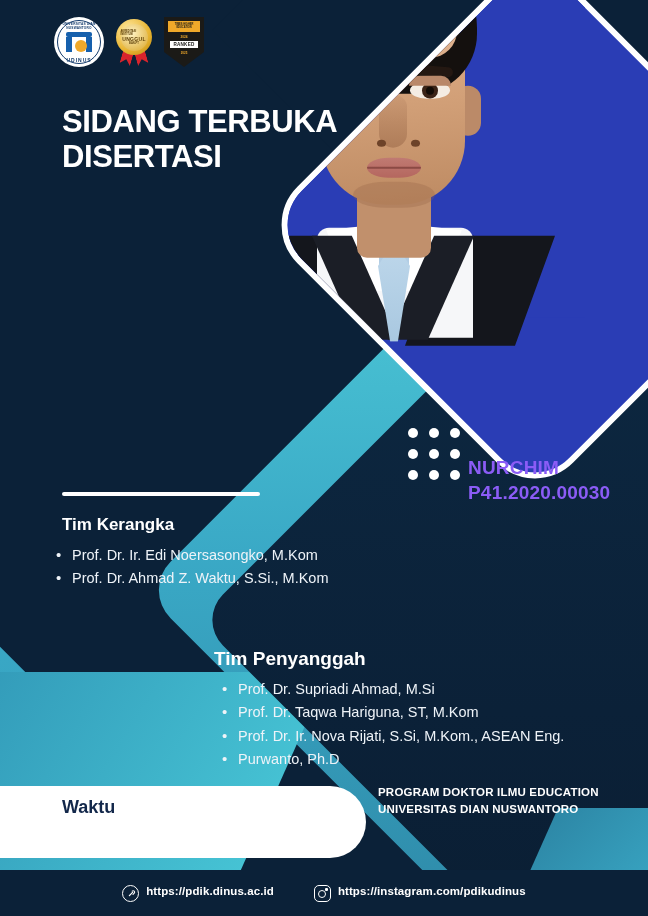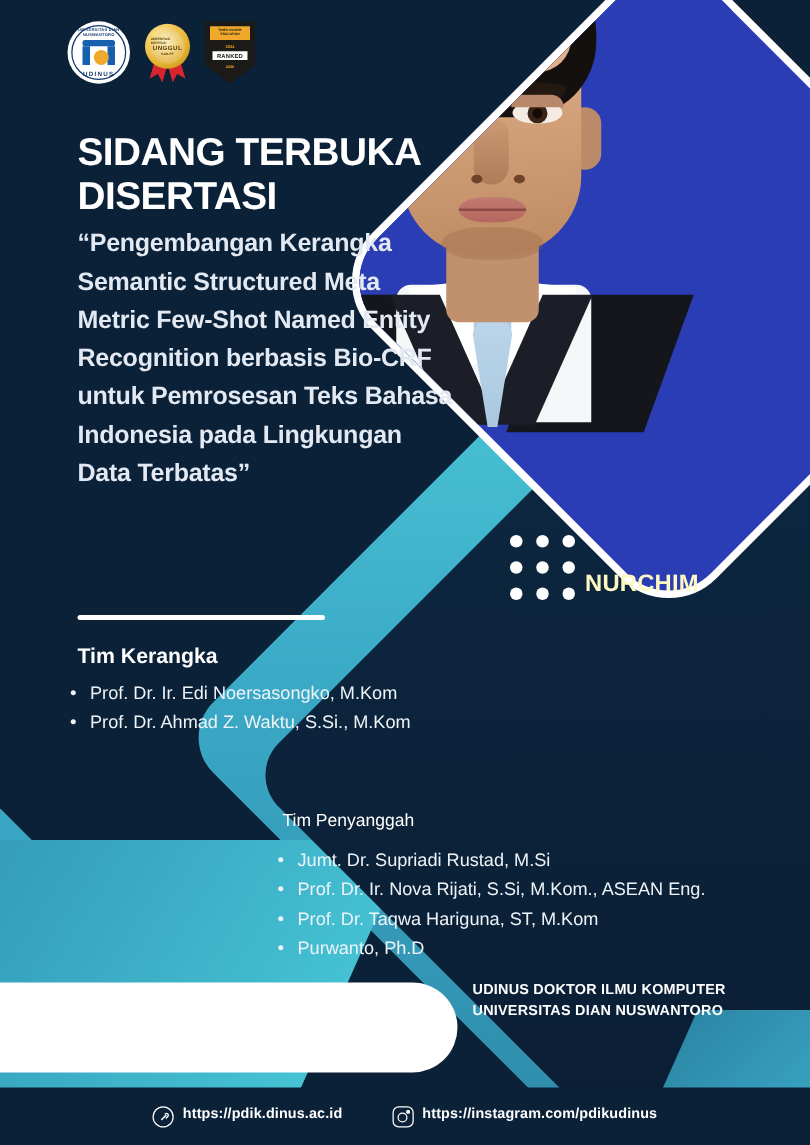--- a/index.html
+++ b/index.html
@@ -370,22 +370,22 @@
     list-style:none;
   }
   .promotorList li{
     color:#eef3f8; font-size:14.5px; line-height:1.62;
     position:relative; padding-left:16px;
   }
   .promotorList li:before{
     content:"•"; position:absolute; left:0; top:-1px; font-size:15px;
   }
   .penyanggahHead{
-    position:absolute; left:226px; top:648px;
-    color:#ffffff; font-size:14px; font-weight:400;
+    position:absolute; left:214px; top:648px;
+    color:#ffffff; font-size:19px; font-weight:700;
   }
   .penyanggahList{
     position:absolute; left:222px; top:678px;
     list-style:none;
   }
   .penyanggahList li{
     color:#eef3f8; font-size:14.5px; line-height:1.62;
     position:relative; padding-left:16px;
   }
   .penyanggahList li:before{
@@ -396,21 +396,21 @@
   .dotsGrid{
     position:absolute; left:408px; top:428px;
     display:grid; grid-template-columns:repeat(3,10px);
     grid-gap:11px; z-index:9;
   }
   .dotsGrid span{
     width:10px; height:10px; border-radius:50%; background:#ffffff; display:block;
   }
   .nameBlock{
     position:absolute; left:468px; top:455px; z-index:9;
-    color:#fef9c3; font-weight:700; font-size:19px; line-height:1.32;
+    color:#8b5cf6; font-weight:700; font-size:19px; line-height:1.32;
     letter-spacing:.2px;
   }
 
   
   .waktuCard{
     position:absolute; left:-20px; top:786px;
     width:386px; height:72px;
     background:#ffffff;
     border-radius:0 40px 40px 0;
     z-index:9;
@@ -536,59 +536,60 @@
       <div class="yr">2024</div>
       <div class="rk">RANKED</div>
       <div class="yr2">2025</div>
     </div>
 
   </div>
 
   <div class="content">
 
     <div class="mainTitle">SIDANG TERBUKA DISERTASI</div>
-    <div class="subTitle">“Pengembangan Kerangka Semantic Structured Meta Metric Few-Shot Named Entity Recognition berbasis Bio-CRF untuk Pemrosesan Teks Bahasa Indonesia pada Lingkungan Data Terbatas”</div>
 
     <div class="divider"></div>
 
     <div class="promotorHead">Tim Kerangka</div>
     <ul class="promotorList">
       <li>Prof. Dr. Ir. Edi Noersasongko, M.Kom</li>
       <li>Prof. Dr. Ahmad Z. Waktu, S.Si., M.Kom</li>
     </ul>
 
     <div class="penyanggahHead">Tim Penyanggah</div>
     <ul class="penyanggahList">
-      <li>Jumt. Dr. Supriadi Rustad, M.Si</li>
+      <li>Prof. Dr. Supriadi Ahmad, M.Si</li>
+      <li>Prof. Dr. Taqwa Hariguna, ST, M.Kom</li>
       <li>Prof. Dr. Ir. Nova Rijati, S.Si, M.Kom., ASEAN Eng.</li>
-      <li>Prof. Dr. Taqwa Hariguna, ST, M.Kom</li>
       <li>Purwanto, Ph.D</li>
     </ul>
 
     <div class="dotsGrid">
       <span></span>
         <span></span>
         <span></span>
       <span></span>
         <span></span>
         <span></span>
       <span></span>
         <span></span>
         <span></span>
     </div>
 
     <div class="nameBlock">
       <div>NURCHIM</div>
+      <div>P41.2020.00030</div>
     </div>
 
     <div class="waktuCard">
+      <div class="waktuHead">Waktu</div>
     </div>
 
     <div class="programBlock">
-      <div>UDINUS DOKTOR ILMU KOMPUTER</div>
+      <div>PROGRAM DOKTOR ILMU EDUCATION</div>
       <div>UNIVERSITAS DIAN NUSWANTORO</div>
     </div>
 
     <div class="footer">
 
       <div class="flink">
         <span class="icoCircle">
           <svg width="10" height="10" viewBox="0 0 10 10" aria-hidden="true">
             <path d="M6.6 3.4 3.4 6.6" stroke="#fff" stroke-width="1.3" stroke-linecap="round" fill="none"></path>
             <path d="M6.2 2.2a1.4 1.4 0 0 1 2 2L7 5.4" stroke="#fff" stroke-width="1.1" stroke-linecap="round" fill="none"></path>

